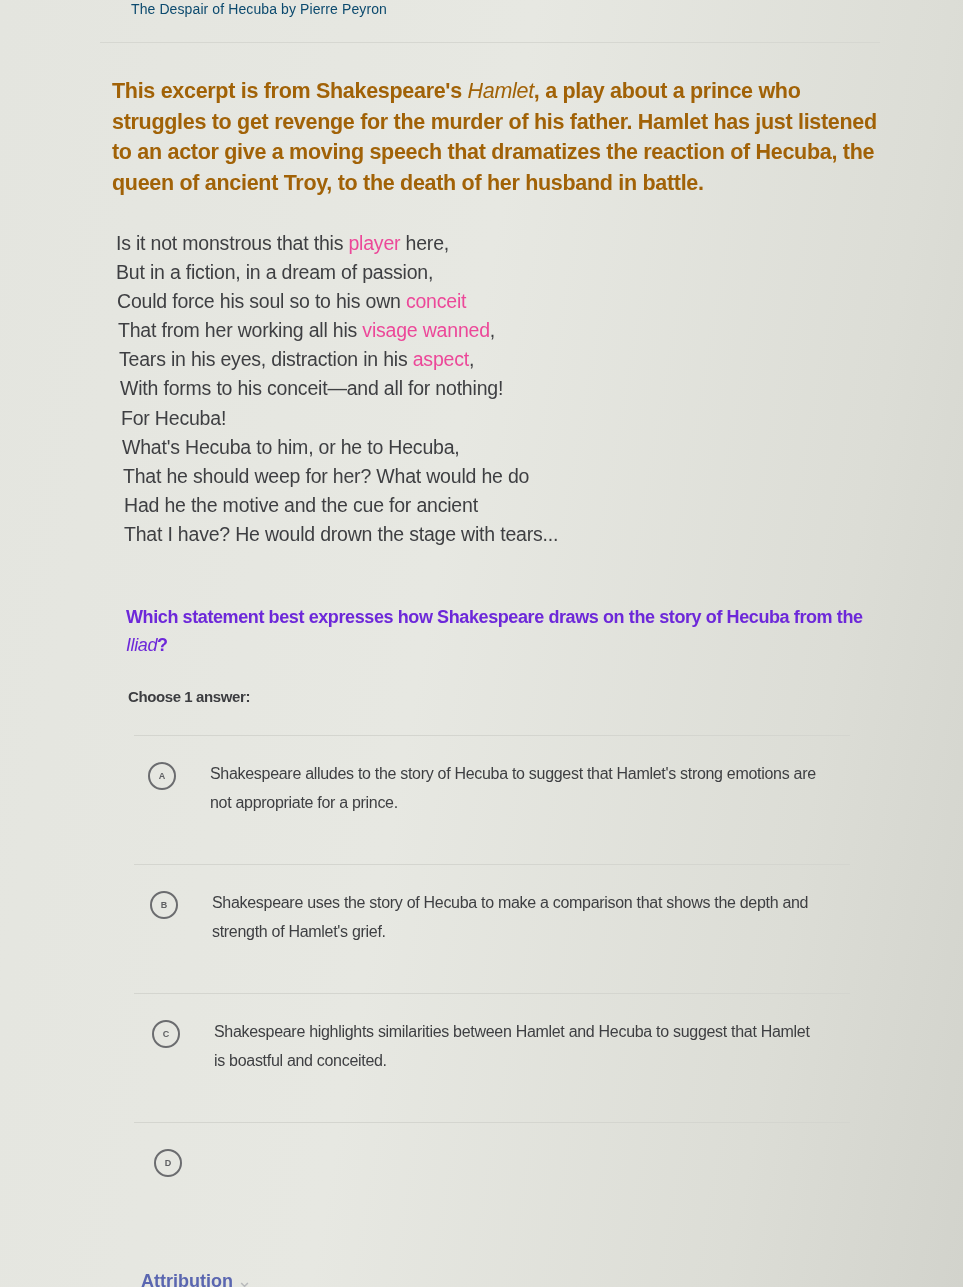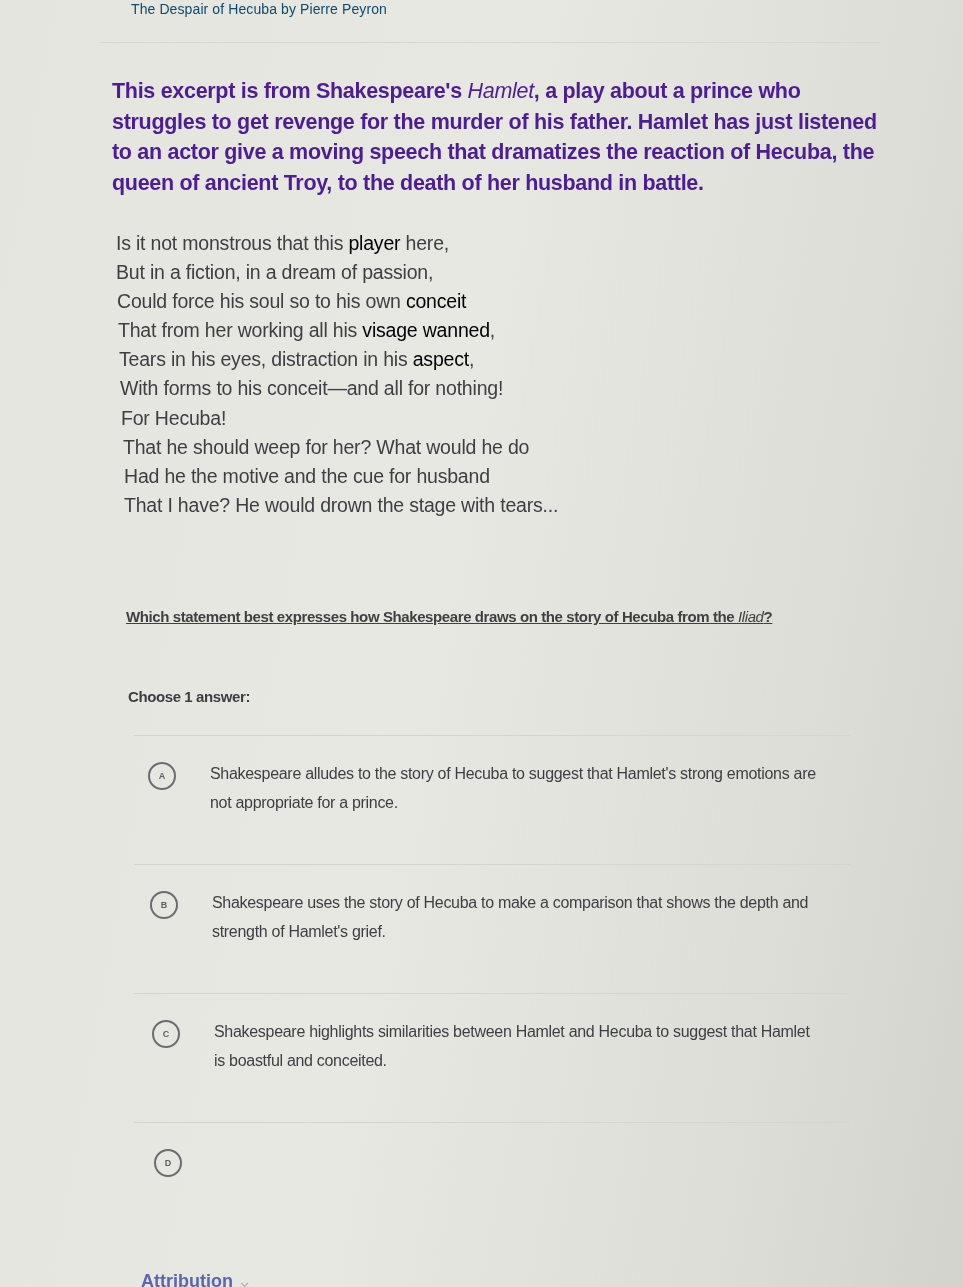--- a/index.html
+++ b/index.html
@@ -32,52 +32,51 @@
       background: #d6d7d1;
     }
     .intro {
       position: absolute;
       left: 112px;
       top: 76px;
       width: 780px;
       font-size: 21.5px;
       line-height: 30.5px;
       font-weight: bold;
-      color: #4c1d95;
+      color: #a16207;
       letter-spacing: -0.3px;
     }
     .intro em { font-style: italic; font-weight: normal; }
     .poem {
       position: absolute;
       left: 116px;
       top: 229px;
       width: 700px;
     }
     .poem-line {
       font-size: 19.5px;
       line-height: 29.1px;
       color: #3e3f42;
       white-space: nowrap;
       letter-spacing: -0.2px;
     }
     .gloss {
-      color: #000000;
+      color: #ec4899;
       cursor: pointer;
     }
     .question {
       position: absolute;
       left: 126px;
       top: 603px;
       width: 760px;
-      font-size: 15px;
+      font-size: 18px;
       line-height: 28px;
       font-weight: bold;
-      color: #404040;
+      color: #6d28d9;
       letter-spacing: -0.4px;
-      text-decoration: underline;
     }
     .question em { font-style: italic; font-weight: normal; }
     .choose-label {
       position: absolute;
       left: 128px;
       top: 688px;
       font-size: 15px;
       font-weight: bold;
       color: #3c3d40;
       letter-spacing: -0.4px;
@@ -147,22 +146,23 @@
 <p class="intro"><span>This excerpt is from Shakespeare's </span><em>Hamlet</em><span>, a play about a prince who struggles to get revenge for the murder of his father. Hamlet has just listened to an actor give a moving speech that dramatizes the reaction of Hecuba, the queen of ancient Troy, to the death of her husband in battle.</span></p>
 
 <div class="poem">
   <div class="poem-line" style="padding-left:0px"><span>Is it not monstrous that this </span><span class="gloss">player</span><span> here,</span></div>
   <div class="poem-line" style="padding-left:0px"><span>But in a fiction, in a dream of passion,</span></div>
   <div class="poem-line" style="padding-left:1px"><span>Could force his soul so to his own </span><span class="gloss">conceit</span></div>
   <div class="poem-line" style="padding-left:2px"><span>That from her working all his </span><span class="gloss">visage wanned</span><span>,</span></div>
   <div class="poem-line" style="padding-left:3px"><span>Tears in his eyes, distraction in his </span><span class="gloss">aspect</span><span>,</span></div>
   <div class="poem-line" style="padding-left:4px"><span>With forms to his conceit—and all for nothing!</span></div>
   <div class="poem-line" style="padding-left:5px"><span>For Hecuba!</span></div>
+  <div class="poem-line" style="padding-left:6px"><span>What's Hecuba to him, or he to Hecuba,</span></div>
   <div class="poem-line" style="padding-left:7px"><span>That he should weep for her? What would he do</span></div>
-  <div class="poem-line" style="padding-left:8px"><span>Had he the motive and the cue for husband</span></div>
+  <div class="poem-line" style="padding-left:8px"><span>Had he the motive and the cue for ancient</span></div>
   <div class="poem-line" style="padding-left:8px"><span>That I have? He would drown the stage with tears...</span></div>
 </div>
 
 <p class="question"><span>Which statement best expresses how Shakespeare draws on the story of Hecuba from the </span><em>Iliad</em><span>?</span></p>
 
 <div class="choose-label">Choose 1 answer:</div>
 
 <div class="choices">
   <div class="choice-divider"></div>
   <div class="choice">

